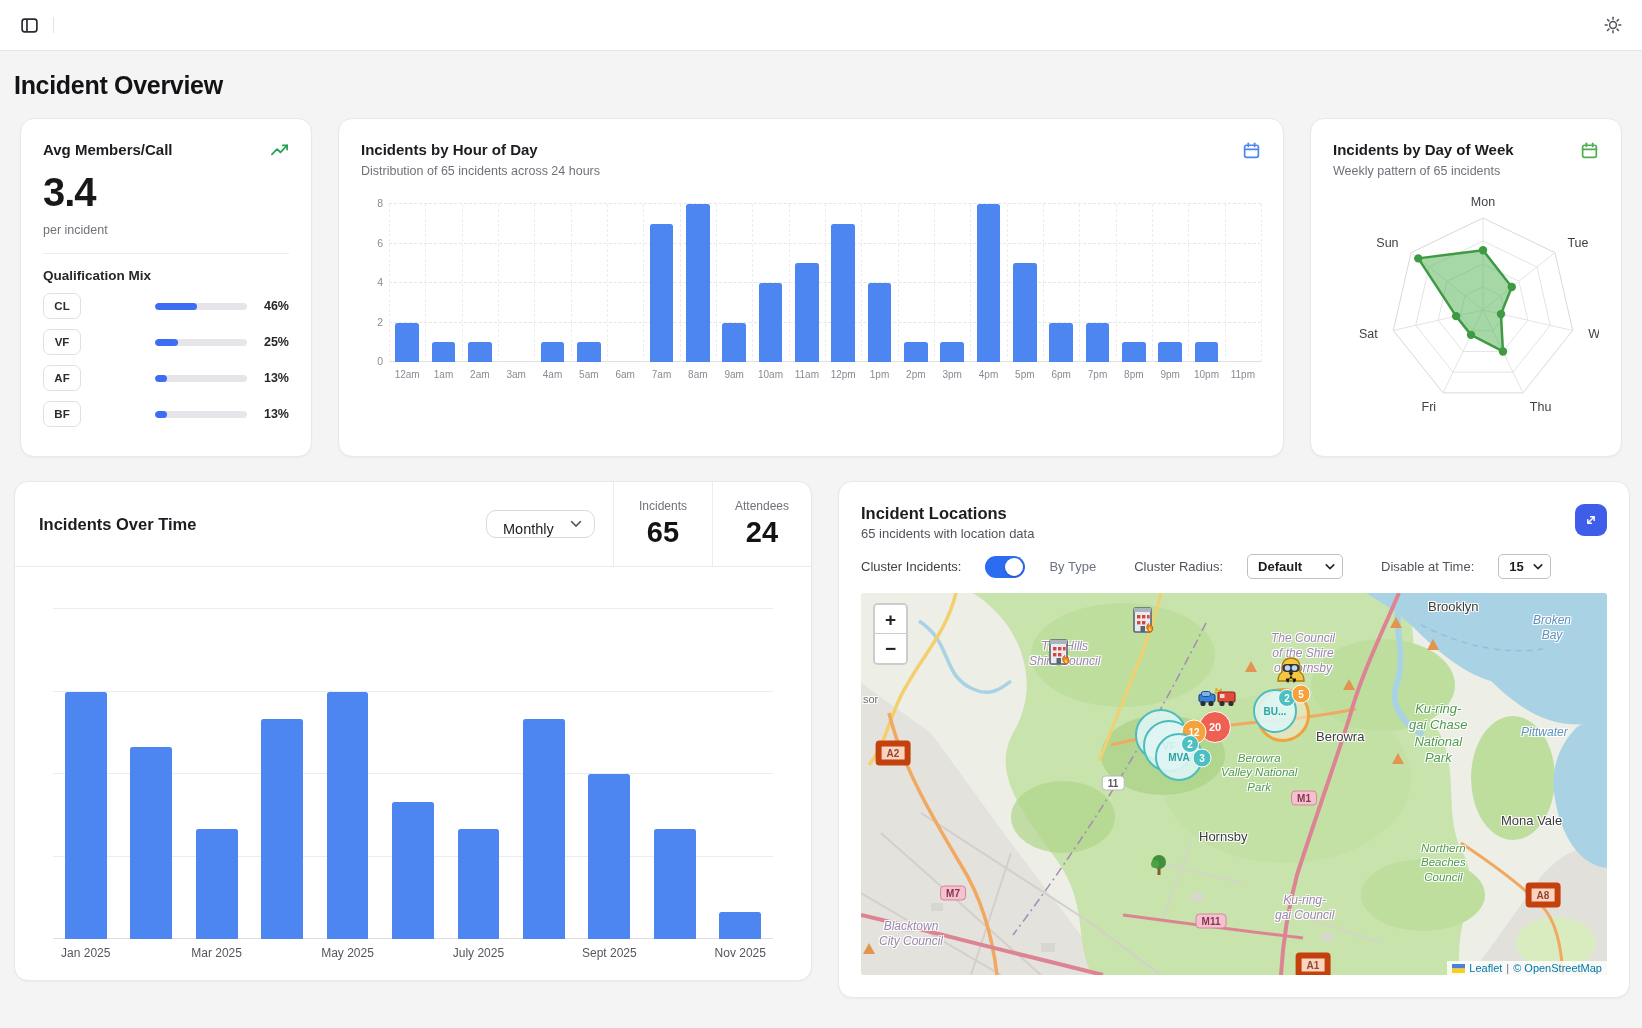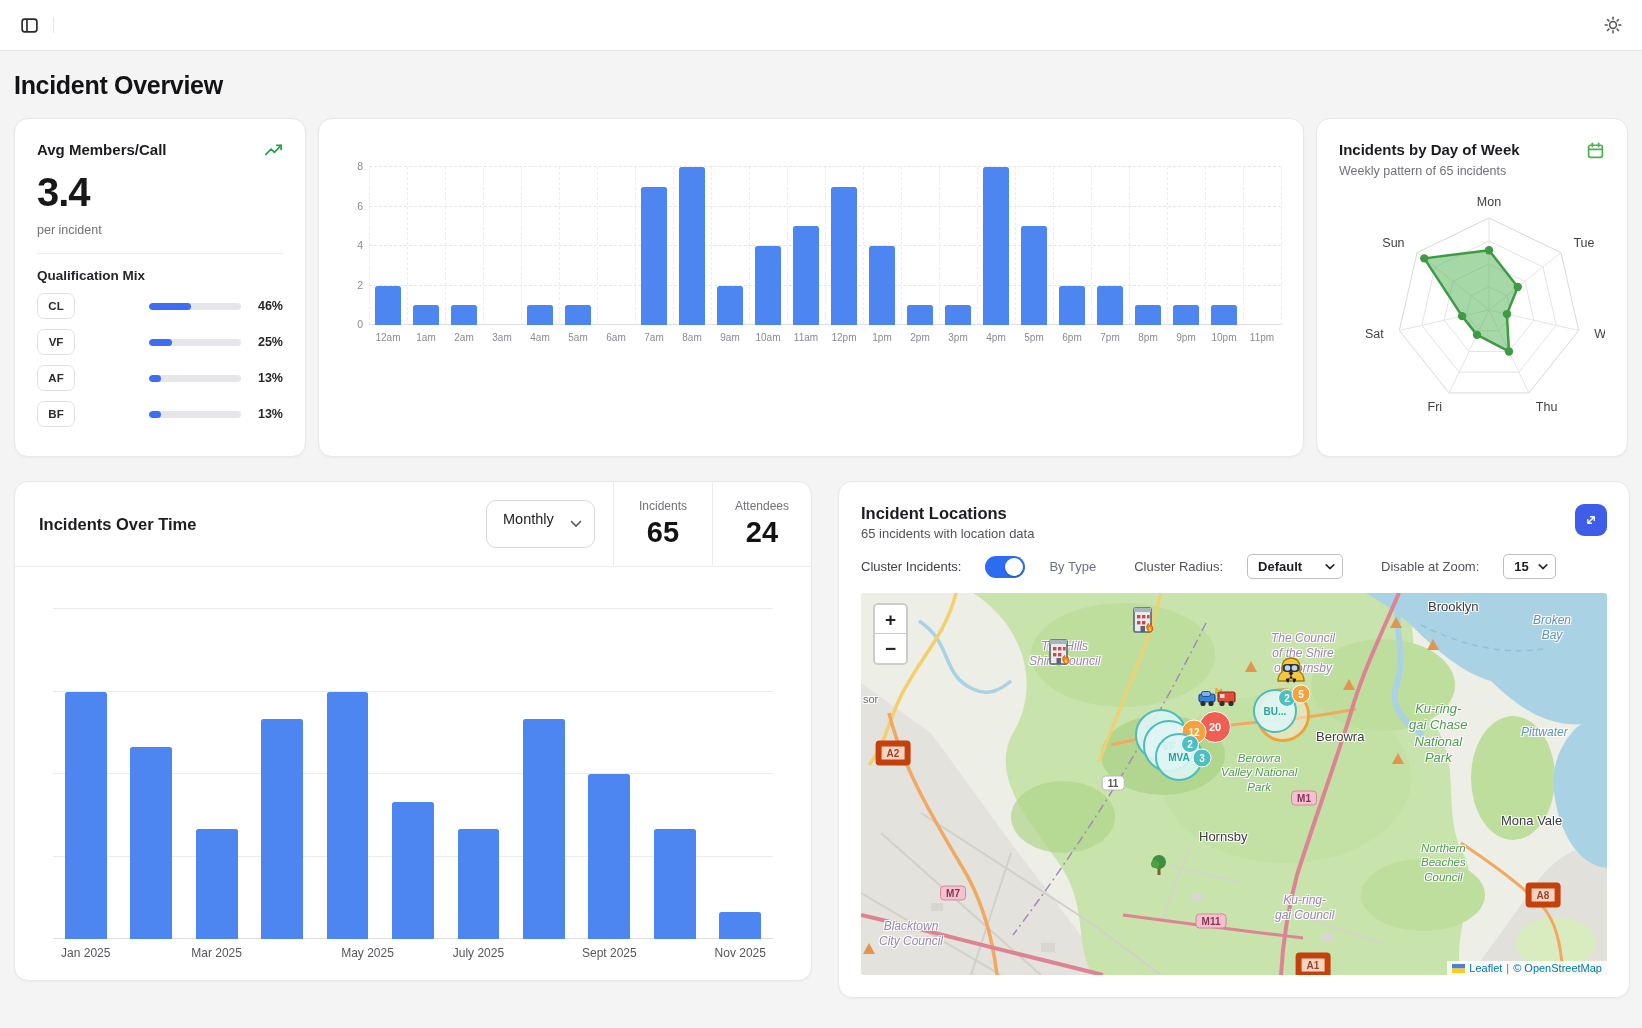--- a/index.html
+++ b/index.html
@@ -5,21 +5,21 @@
   html,body{margin:0;padding:0}
   body{width:1642px;height:1028px;background:#f4f4f5;font-family:"Liberation Sans",sans-serif;color:#18181b;overflow:hidden;position:relative}
   .topbar{height:50px;background:#fff;border-bottom:1px solid #e6e6e9;display:flex;align-items:center;padding:0 18px;gap:12px}
   .icon-btn{background:none;border:none;cursor:pointer;color:#3f3f46;padding:2px;display:flex;align-items:center}
   .topbar-divider{width:1px;height:16px;background:#e4e4e7}
   .spacer{flex:1}
   .page-header{display:flex;justify-content:space-between;align-items:flex-end;padding:20px 26px 18px 14px}
   h1{font-size:25px;margin:0;font-weight:800;letter-spacing:-.3px;color:#131316}
   .date-range{display:flex;align-items:center;gap:14px;font-size:14px;font-weight:700;color:#3f3f46}
   .date-btn{display:flex;align-items:center;gap:10px;background:#fff;border:1px solid #e1e1e5;border-radius:9px;padding:8px 18px;font-size:14px;color:#3f3f46;box-shadow:0 1px 2px rgba(0,0,0,.05);cursor:pointer;font-family:inherit}
-  .grid1{display:grid;grid-template-columns:292px 1fr 312px;gap:12px;padding:0 14px;align-items:stretch}
+  .grid1{display:grid;grid-template-columns:292px 1fr 312px;gap:26px;padding:0 20px;align-items:stretch}
   .grid2{display:grid;grid-template-columns:798px 1fr;gap:26px;padding:0 14px;margin-top:24px;align-items:start}
   .card{background:#fff;border:1px solid #e8e8eb;border-radius:14px;box-shadow:0 1px 2px rgba(0,0,0,.04);box-sizing:border-box}
   .card-pad{padding:22px}
   .card-title-row{display:flex;justify-content:space-between;align-items:flex-start}
   .card-title{font-size:15px;font-weight:700;color:#1c1c21}
   .card-title-lg{font-size:16.5px;font-weight:700;color:#1c1c21}
   .card-sub{font-size:12.5px;color:#71717a;margin-top:6px}
   
   .metric-value{font-size:40px;font-weight:800;margin-top:10px;letter-spacing:-1px}
   .metric-caption{font-size:12.5px;color:#71717a;margin-top:8px}
@@ -39,21 +39,21 @@
   .ytick{position:absolute;font-size:10.5px;color:#8a8a93;text-align:right;width:22px}
   .bar{position:absolute;bottom:0;background:#4d86f0;border-radius:2.5px 2.5px 0 0}
   .xlabels{position:relative;height:16px;margin-top:7px}
   .xlab{position:absolute;font-size:10px;color:#8a8a93;text-align:center;transform:translateX(-50%);white-space:nowrap}
   .xlab.md{font-size:12px;color:#55555e}
   
   .ot-header{display:flex;align-items:stretch;border-bottom:1px solid #ececef;height:84px}
   .ot-title{display:flex;align-items:center;padding-left:24px;flex:1}
   .period-wrap{display:flex;align-items:center;margin-right:18px}
   .period-select{position:relative}
-  .period-select select{appearance:none;-webkit-appearance:none;font-family:inherit;font-size:14.5px;color:#1c1c21;background:#fff;border:1px solid #d9d9de;border-radius:10px;padding:10px 40px 20px 16px;cursor:pointer}
+  .period-select select{appearance:none;-webkit-appearance:none;font-family:inherit;font-size:14.5px;color:#1c1c21;background:#fff;border:1px solid #d9d9de;border-radius:10px;padding:10px 40px 0 16px;cursor:pointer}
   .period-select .chev{position:absolute;right:13px;top:50%;transform:translateY(-50%);pointer-events:none;color:#55555e;display:flex}
   .stat-cell{width:98px;border-left:1px solid #ececef;display:flex;flex-direction:column;align-items:center;justify-content:center;gap:3px}
   .stat-label{font-size:12px;color:#71717a}
   .stat-value{font-size:29px;font-weight:800;color:#131316}
   
   .loc-controls{display:flex;align-items:center;gap:24px;margin-top:13px;font-size:13px;color:#3f3f46}
   .loc-label{font-weight:500}
   .muted{color:#6b7280}
   .gap-l{margin-left:14px}
   .toggle{width:40px;height:22px;border-radius:11px;background:#2c6cf0;position:relative;cursor:pointer;border:none;flex:none}
@@ -166,20 +166,34 @@
           <div class="qual-badge">BF</div>
           <div class="qual-bar-track">
             <div class="qual-bar-fill" style="width: 13%;"></div>
           </div>
           <div class="qual-pct">13%</div>
         </div>
       </div>
   </section>
 
   <section class="card card-pad">
+    <div class="card-title-row">
+      <div>
+        <div class="card-title">Incidents by Hour of Day</div>
+        <div class="card-sub">Distribution of 65 incidents across 24 hours</div>
+      </div>
+      <span>
+        <svg width="19" height="19" viewBox="0 0 18 18" fill="none" stroke="#4d86f0" stroke-width="1.6" stroke-linecap="round">
+            <rect x="2.5" y="4" width="13" height="11.5" rx="1.8"></rect>
+            <line x1="2.5" y1="8" x2="15.5" y2="8"></line>
+            <line x1="6" y1="2.2" x2="6" y2="5.2"></line>
+            <line x1="12" y1="2.2" x2="12" y2="5.2"></line>
+          </svg>
+      </span>
+    </div>
     <div id="hourly-chart" style="margin-top:26px;">
         <div class="plot" style="height: 158px; margin-left: 28px;">
           <div class="grid-h base" style="bottom: 0%;"></div>
           <div class="ytick" style="left: -28px; bottom: calc(0% - 5px);">0</div>
           <div class="grid-h " style="bottom: 25%;"></div>
           <div class="ytick" style="left: -28px; bottom: calc(25% - 5px);">2</div>
           <div class="grid-h " style="bottom: 50%;"></div>
           <div class="ytick" style="left: -28px; bottom: calc(50% - 5px);">4</div>
           <div class="grid-h " style="bottom: 75%;"></div>
           <div class="ytick" style="left: -28px; bottom: calc(75% - 5px);">6</div>
@@ -352,21 +366,21 @@
           <div class="bar" style="left: 47.0909%; width: 5.81818%; height: 41.6667%;"></div>
           <div class="bar" style="left: 56.1818%; width: 5.81818%; height: 33.3333%;"></div>
           <div class="bar" style="left: 65.2727%; width: 5.81818%; height: 66.6667%;"></div>
           <div class="bar" style="left: 74.3636%; width: 5.81818%; height: 50%;"></div>
           <div class="bar" style="left: 83.4545%; width: 5.81818%; height: 33.3333%;"></div>
           <div class="bar" style="left: 92.5455%; width: 5.81818%; height: 8.33333%;"></div>
         </div>
         <div class="xlabels" style="margin-left: 0px;">
           <div class="xlab md" style="left: 4.54545%;">Jan 2025</div>
           <div class="xlab md" style="left: 22.7273%;">Mar 2025</div>
-          <div class="xlab md" style="left: 40.9091%; margin-left: 20px;">May 2025</div>
+          <div class="xlab md" style="left: 40.9091%;">May 2025</div>
           <div class="xlab md" style="left: 59.0909%;">July 2025</div>
           <div class="xlab md" style="left: 77.2727%;">Sept 2025</div>
           <div class="xlab md" style="left: 95.4545%;">Nov 2025</div>
         </div>
       </div>
   </section>
 
   <section class="card card-pad">
     <div class="card-title-row">
       <div>
@@ -391,21 +405,21 @@
       <span class="muted">By Type</span>
       <span class="loc-label gap-l" style="color:#52525b">Cluster Radius:</span>
       <span class="mini-select">
         <select style="min-width:96px"><option>Default</option></select>
         <span class="chev">
             <svg width="10" height="7" viewBox="0 0 12 8" fill="none" stroke="#2b2b30" stroke-width="2" stroke-linecap="round">
               <polyline points="1.5,1.5 6,6 10.5,1.5"></polyline>
             </svg>
           </span>
       </span>
-      <span class="loc-label gap-l" style="color:#52525b">Disable at Zoom:</span>
+      <span class="loc-label gap-l" style="color:#52525b">Disable at Time:</span>
       <span class="mini-select">
         <select><option>15</option></select>
         <span class="chev">
             <svg width="10" height="7" viewBox="0 0 12 8" fill="none" stroke="#2b2b30" stroke-width="2" stroke-linecap="round">
               <polyline points="1.5,1.5 6,6 10.5,1.5"></polyline>
             </svg>
           </span>
       </span>
     </div>
 

